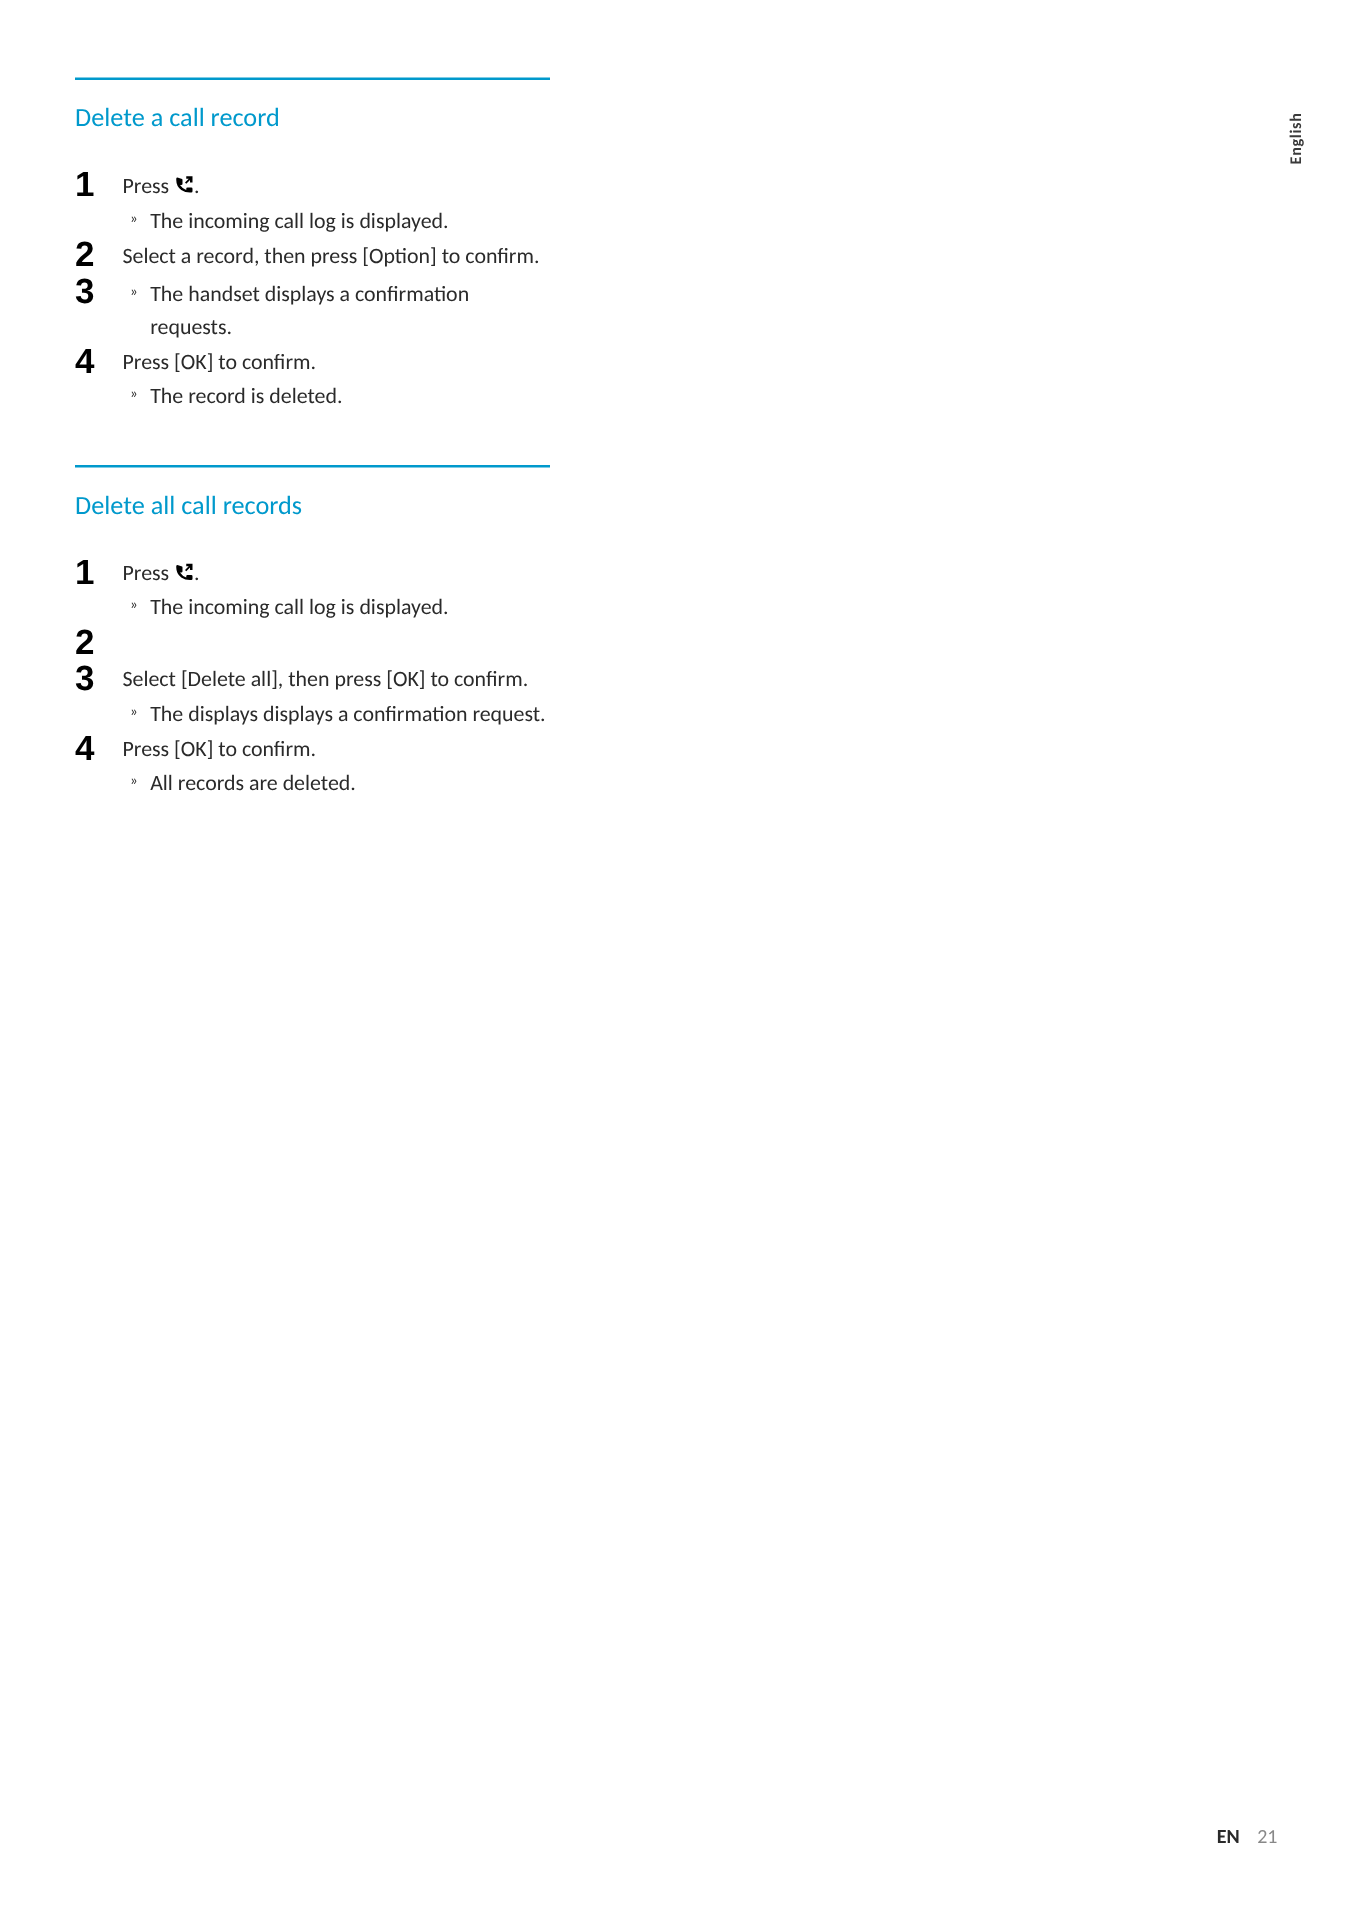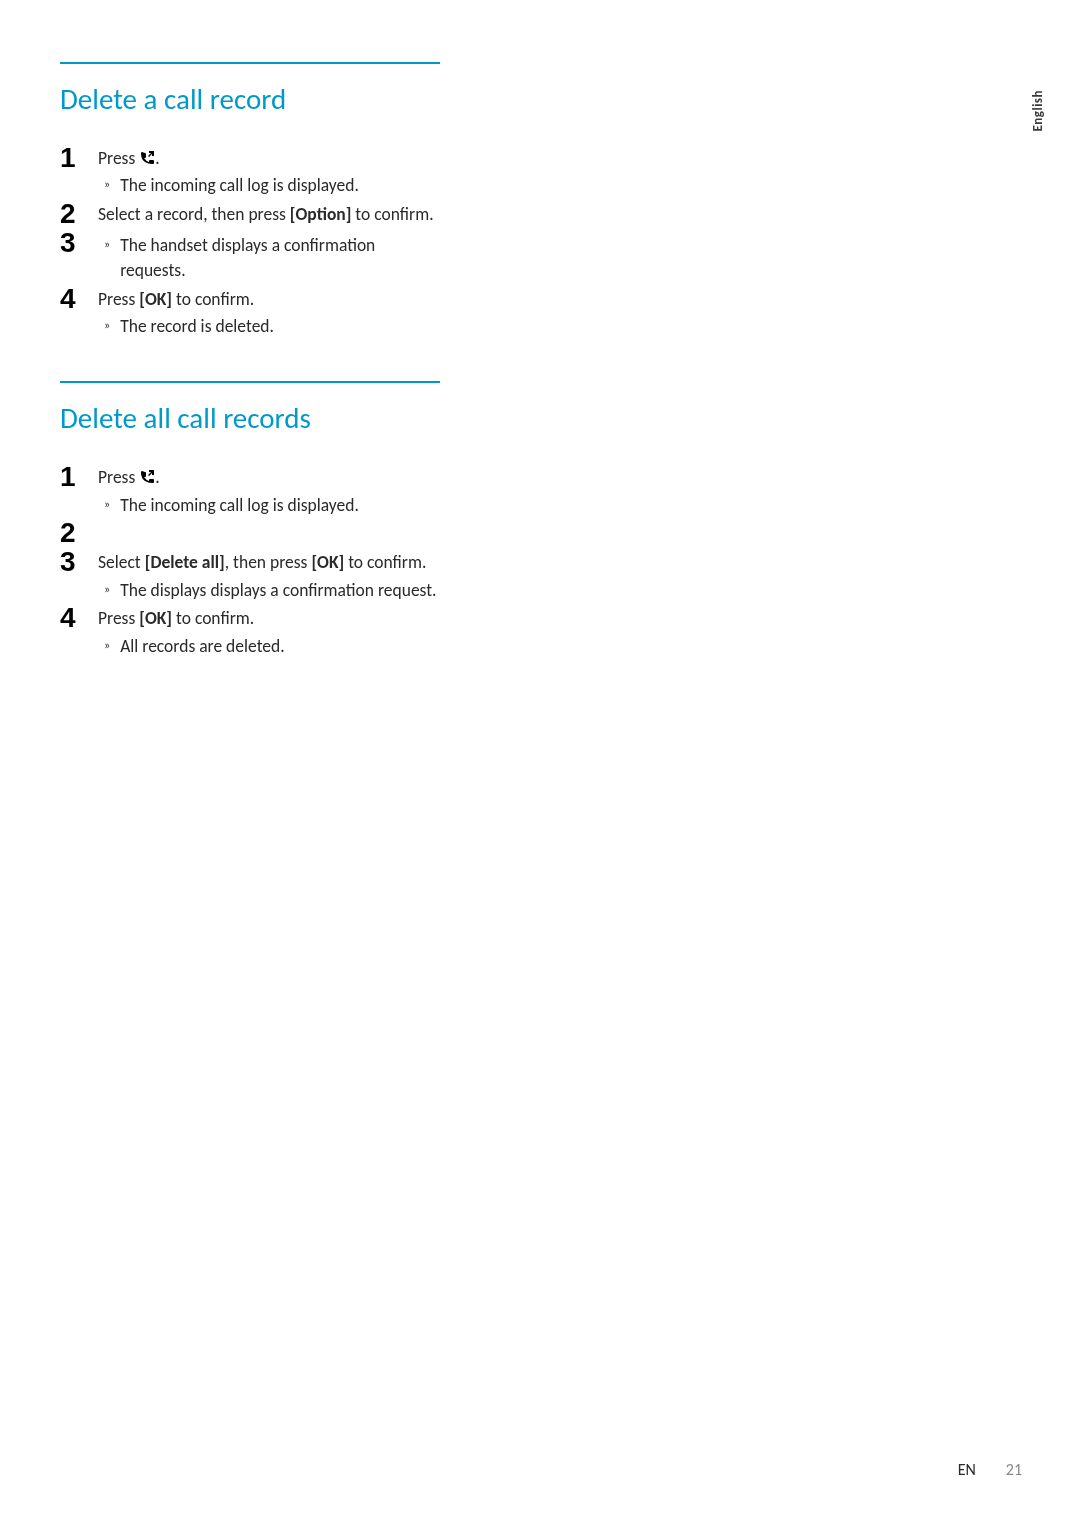--- a/index.html
+++ b/index.html
@@ -23,21 +23,21 @@
     .content-column {
       width: 380px;
     }
     .section-rule {
       border-top: 2.5px solid #0099cc;
       margin-bottom: 18px;
       width: 100%;
     }
     .section-title {
       color: #0099cc;
-      font-size: 29px;
+      font-size: 21px;
       font-weight: 400;
       margin-bottom: 26px;
       line-height: 1.2;
     }
     .step-list {
       list-style: none;
       margin-bottom: 42px;
     }
     .step {
       display: flex;
@@ -58,21 +58,21 @@
       flex: 1;
       font-size: 17.5px;
       line-height: 1.45;
       color: #2a2a2a;
       padding-top: 3px;
     }
     .step-text {
       display: block;
     }
     .bold {
-      font-weight: bold;
+      font-weight: normal;
     }
     .result-line {
       display: flex;
       align-items: flex-start;
       margin-top: 2px;
     }
     .result-arrow {
       font-size: 12px;
       padding: 3px 10px 0 6px;
       flex-shrink: 0;
@@ -99,22 +99,22 @@
       letter-spacing: 0.5px;
     }
     .footer {
       position: absolute;
       bottom: 48px;
       right: 58px;
       font-size: 16px;
       color: #2a2a2a;
     }
     .footer .lang {
-      font-weight: 400;
-      margin-right: 30px;
+      font-weight: 700;
+      margin-right: 14px;
     }
     .footer .pg {
       color: #888;
       text-align: center;
     }
   </style>
 </head>
 <body>
 
 <div class="page">

